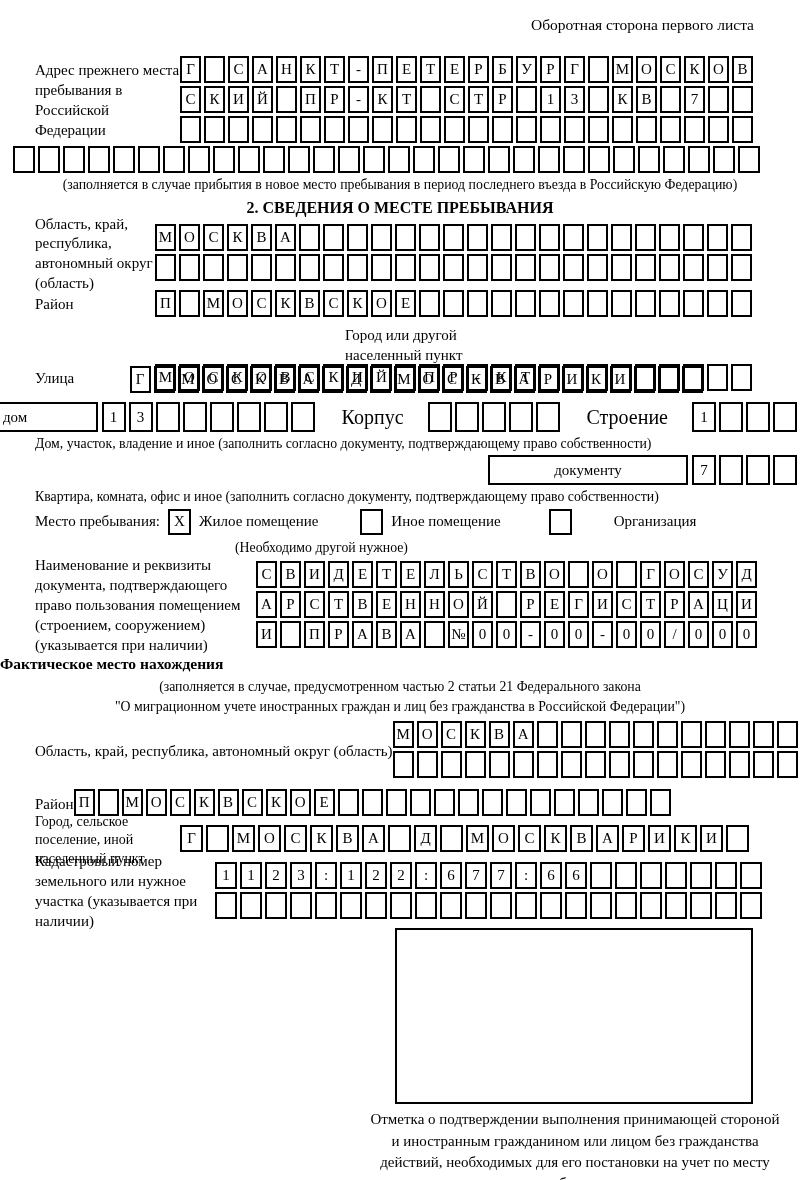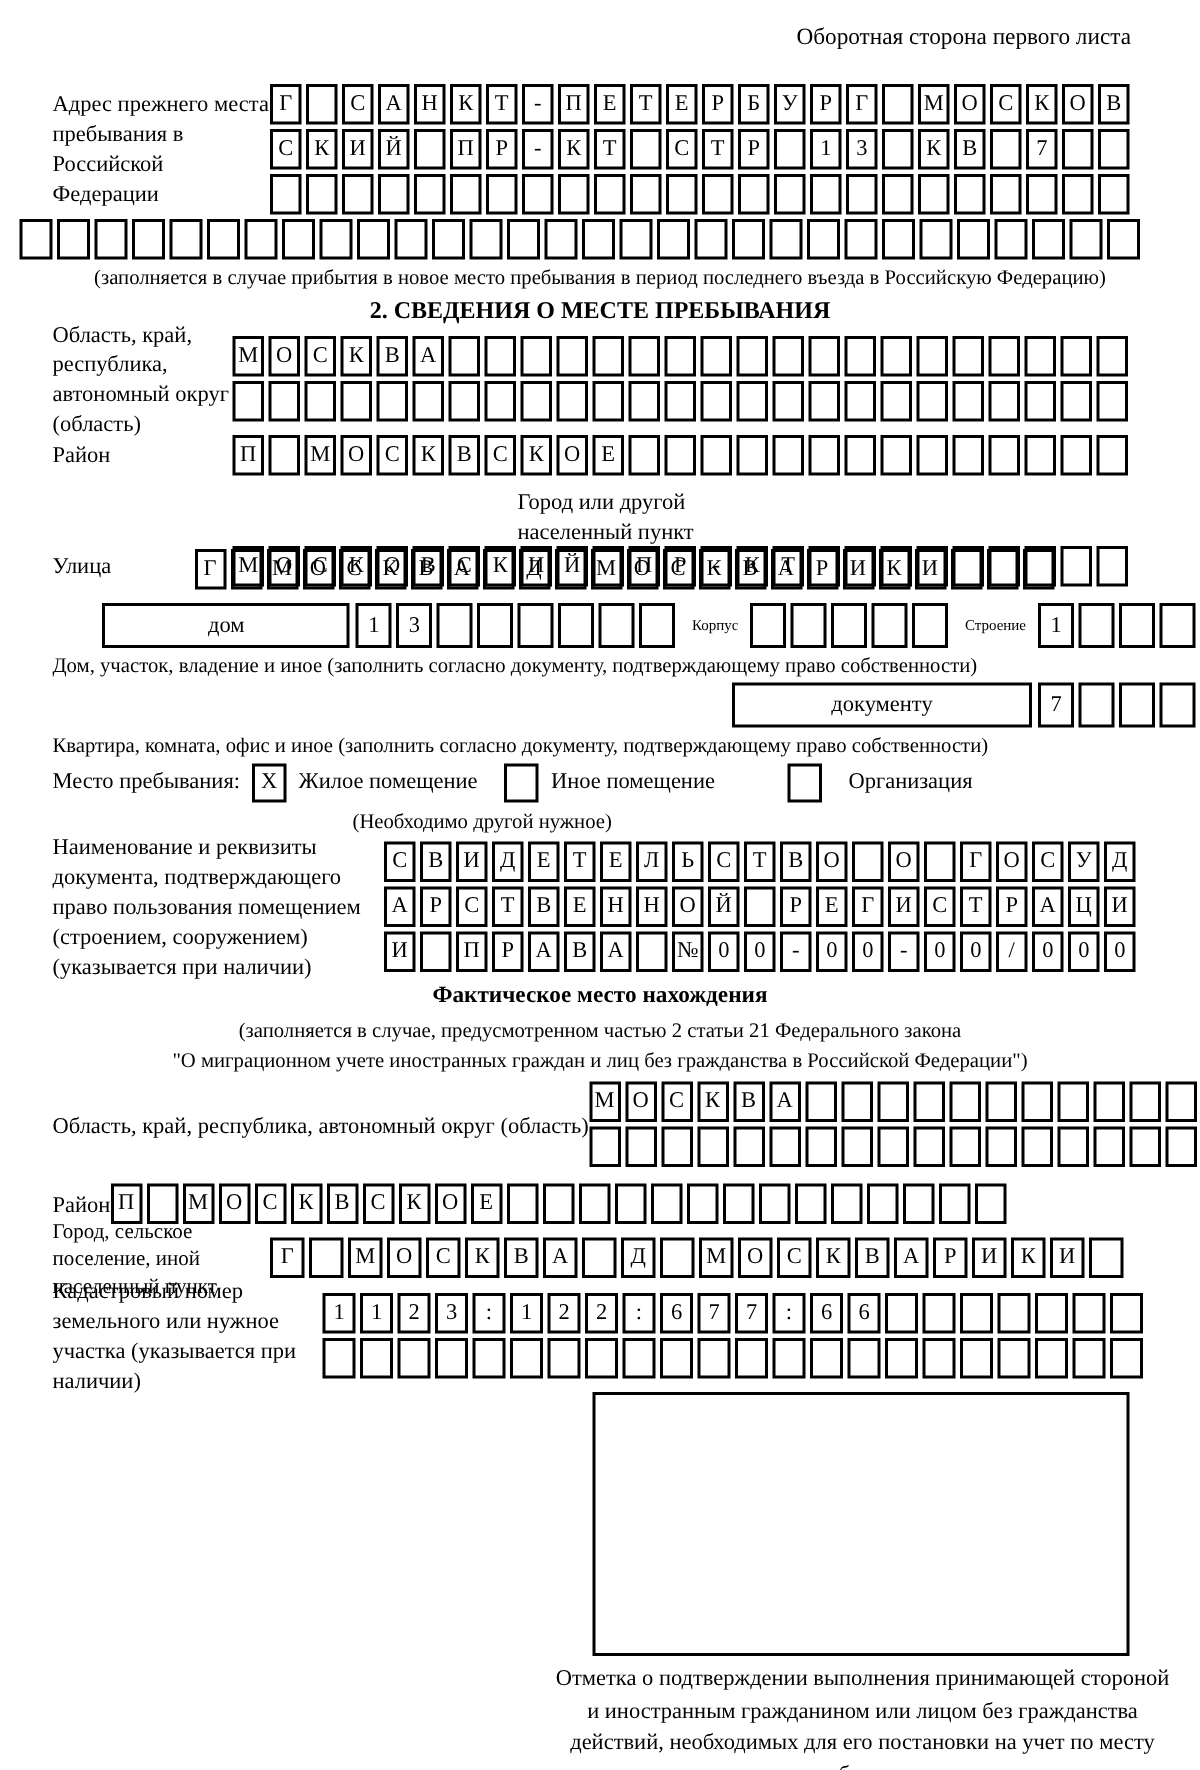--- a/index.html
+++ b/index.html
@@ -40,38 +40,38 @@
   .f-district3{margin-bottom:6px;}
 
   .fullrow{margin-left:13px;}
 
   .note{font-size:13.8px;line-height:1.25;}
   .note-center{text-align:center;margin:3px 20px 6px 20px;}
   .note-left{margin-left:35px;margin-bottom:3px;}
   .note-choose{margin-left:235px;margin-bottom:5px;}
 
   .sec-title{font-size:16px;font-weight:bold;text-align:center;margin:5px 0 7px 0;}
-  .sub-title{font-size:15.5px;font-weight:bold;text-align:center;margin:2px 0 5px 0;}
+  .sub-title{font-size:15.5px;font-weight:bold;margin:2px 0 5px 0;}
 
   
   .house-line{display:flex;align-items:center;margin-left:35px;gap:4px;margin-bottom:3px;justify-content:flex-end;}
   .labelbox{box-sizing:border-box;border:2px solid #000;height:30px;display:flex;
             align-items:center;justify-content:center;font-size:15px;flex-shrink:0;}
   .box-dom{width:165px;}
   .box-kv{width:200px;}
   .house-line .cellrow{margin-bottom:0;}
   .house-line .cell{width:24px;height:30px;}
-  .inline-lbl{font-size:10px;margin:0 4px;white-space:nowrap;}
+  .inline-lbl{font-size:20px;margin:0 20px;white-space:nowrap;}
 
   
   .stay-line{display:flex;align-items:center;margin-left:35px;gap:8px;font-size:15px;
              margin-bottom:4px;margin-top:2px;}
   .cb{box-sizing:border-box;width:23px;height:26px;border:2px solid #000;display:inline-flex;
       align-items:center;justify-content:center;font-size:15px;flex-shrink:0;}
-  .sp30{margin-left:10px;}
+  .sp30{margin-left:34px;}
   .sp45{margin-left:40px;}
 
   .stamp-box{box-sizing:border-box;width:358px;height:176px;border:2px solid #000;
              margin-left:395px;background:#fff;}
   .stamp-caption{width:410px;margin-left:370px;text-align:center;font-size:15px;
                  line-height:1.42;margin-top:5px;}
 </style>
 </head>
 <body>
 

